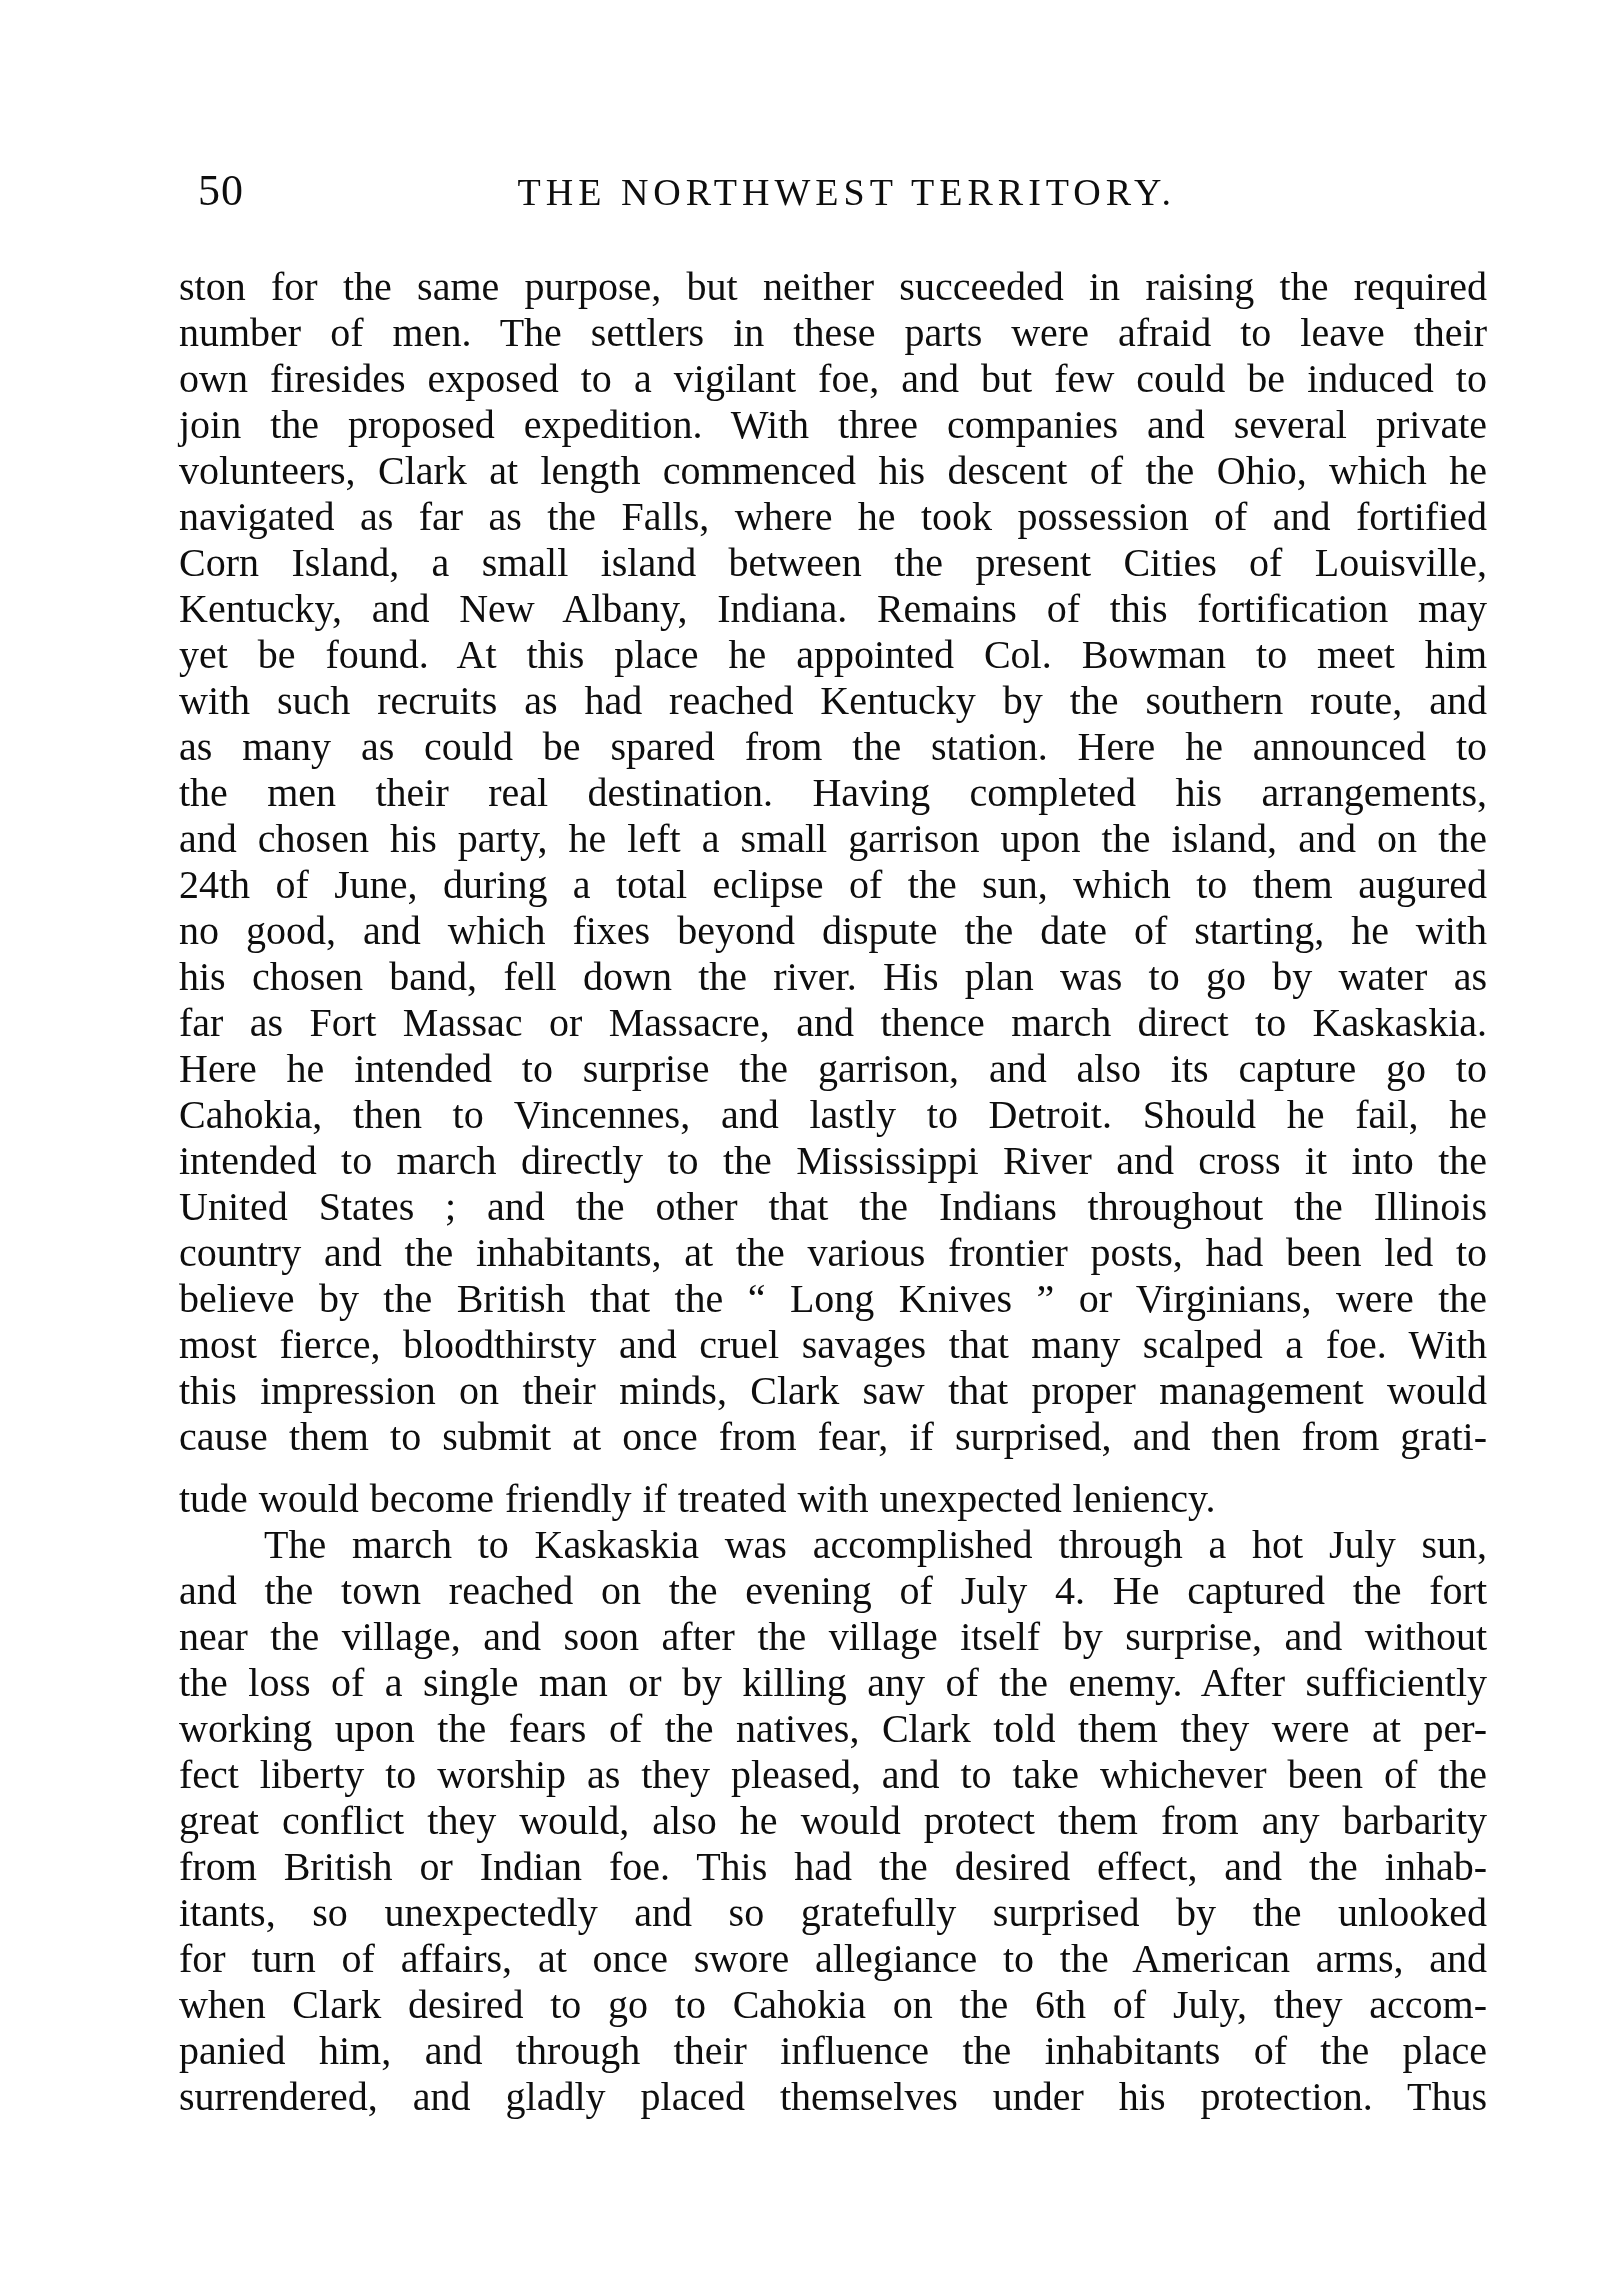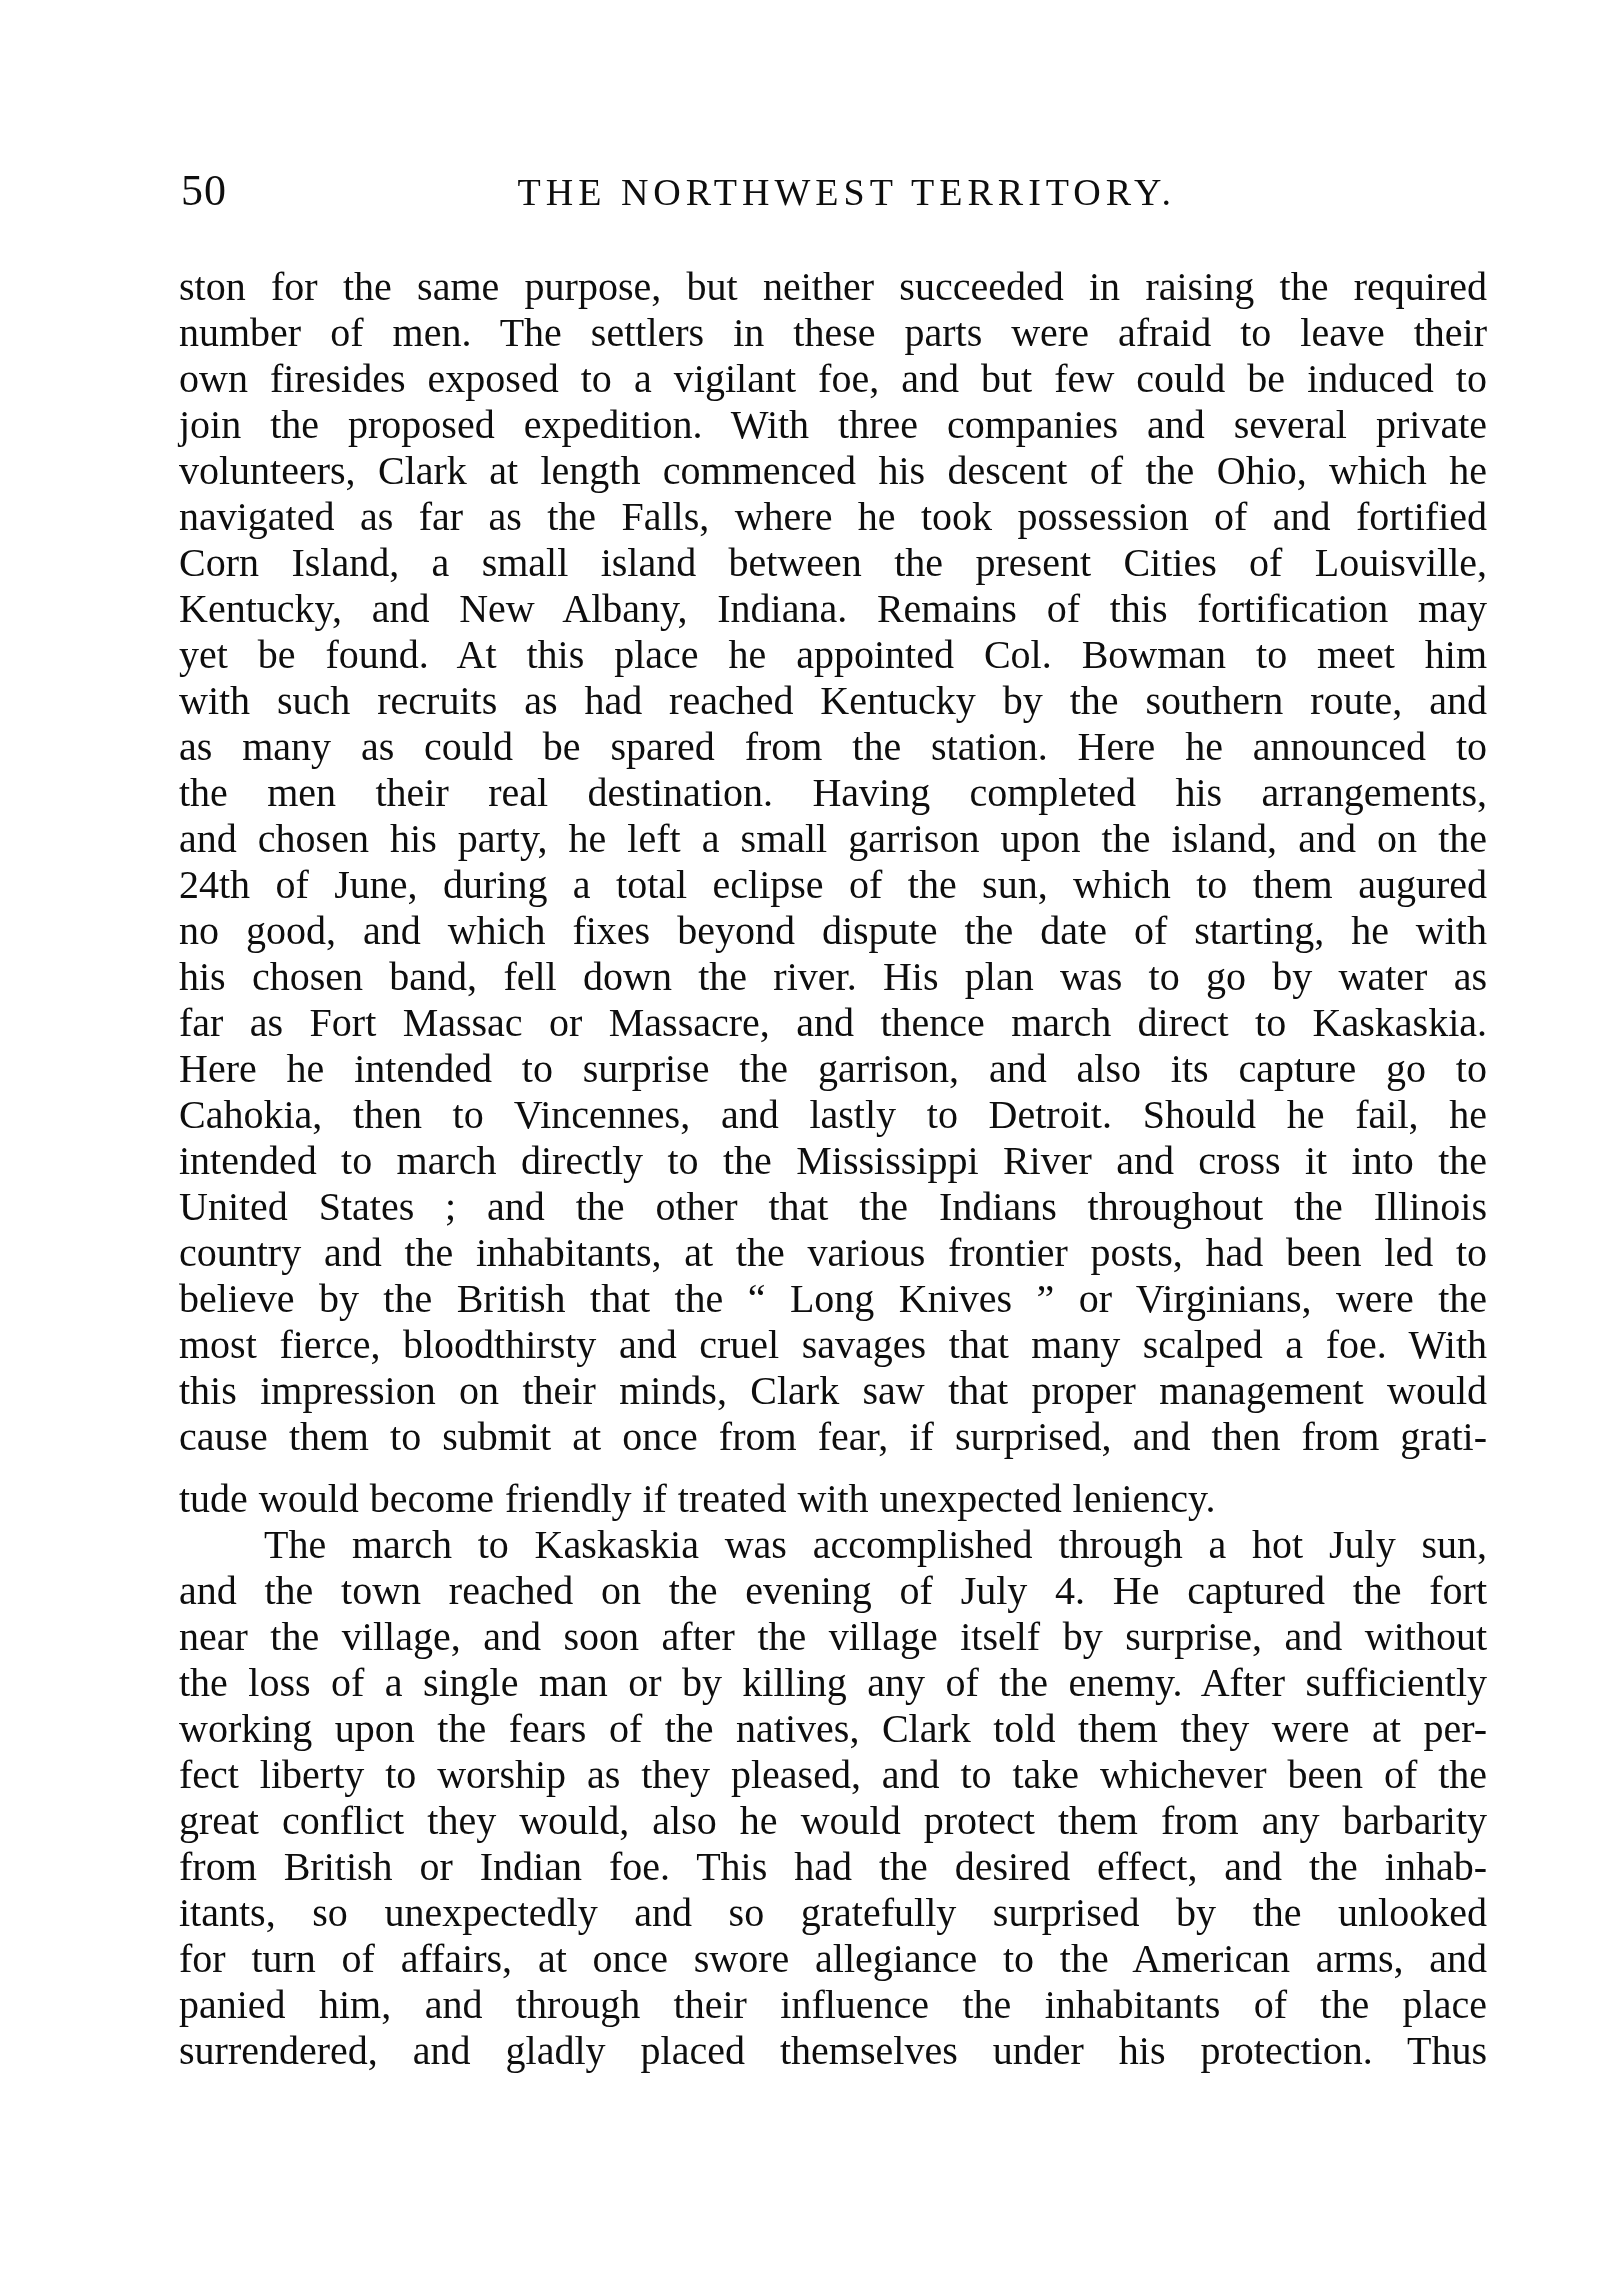--- a/index.html
+++ b/index.html
@@ -20,21 +20,21 @@
     position: absolute;
     left: 179px;
     top: 169px;
     width: 1308px;
     display: grid;
     grid-template-columns: 1fr auto 1fr;
     align-items: baseline;
   }
   .page-number {
     justify-self: start;
-    margin-left: 2px;
+    margin-left: 19px;
     font-size: 44px;
     line-height: 1;
     letter-spacing: 0.9px;
   }
   .running-title {
     justify-self: center;
     font-size: 38px;
     line-height: 1;
     letter-spacing: 5px;
     white-space: nowrap;
@@ -111,18 +111,19 @@
         <div class="line first-indent">The march to Kaskaskia was accomplished through a hot July sun,</div>
         <div class="line">and the town reached on the evening of July 4.  He captured the fort</div>
         <div class="line">near the village, and soon after the village itself by surprise, and without</div>
         <div class="line">the loss of a single man or by killing any of the enemy.  After sufficiently</div>
         <div class="line">working upon the fears of the natives, Clark told them they were at per-</div>
         <div class="line">fect liberty to worship as they pleased, and to take whichever been of the</div>
         <div class="line">great conflict they would, also he would protect them from any barbarity</div>
         <div class="line">from British or Indian foe.  This had the desired effect, and the inhab-</div>
         <div class="line">itants, so unexpectedly and so gratefully surprised by the unlooked</div>
         <div class="line">for turn of affairs, at once swore allegiance to the American arms, and</div>
+        <div class="line">when Clark desired to go to Cahokia on the 6th of July, they accom-</div>
         <div class="line">panied him, and through their influence the inhabitants of the place</div>
         <div class="line">surrendered, and gladly placed themselves under his protection.  Thus</div>
       </div>
     </main>
 </div>
 
 
 </body></html>

